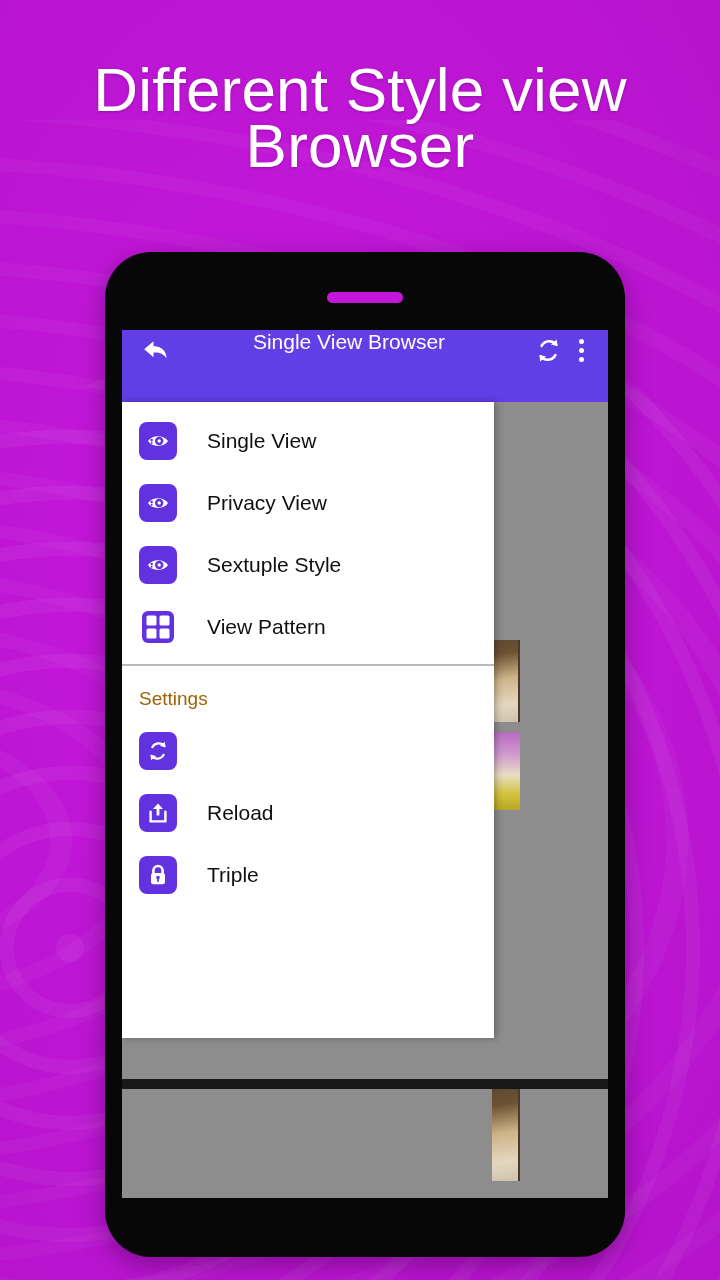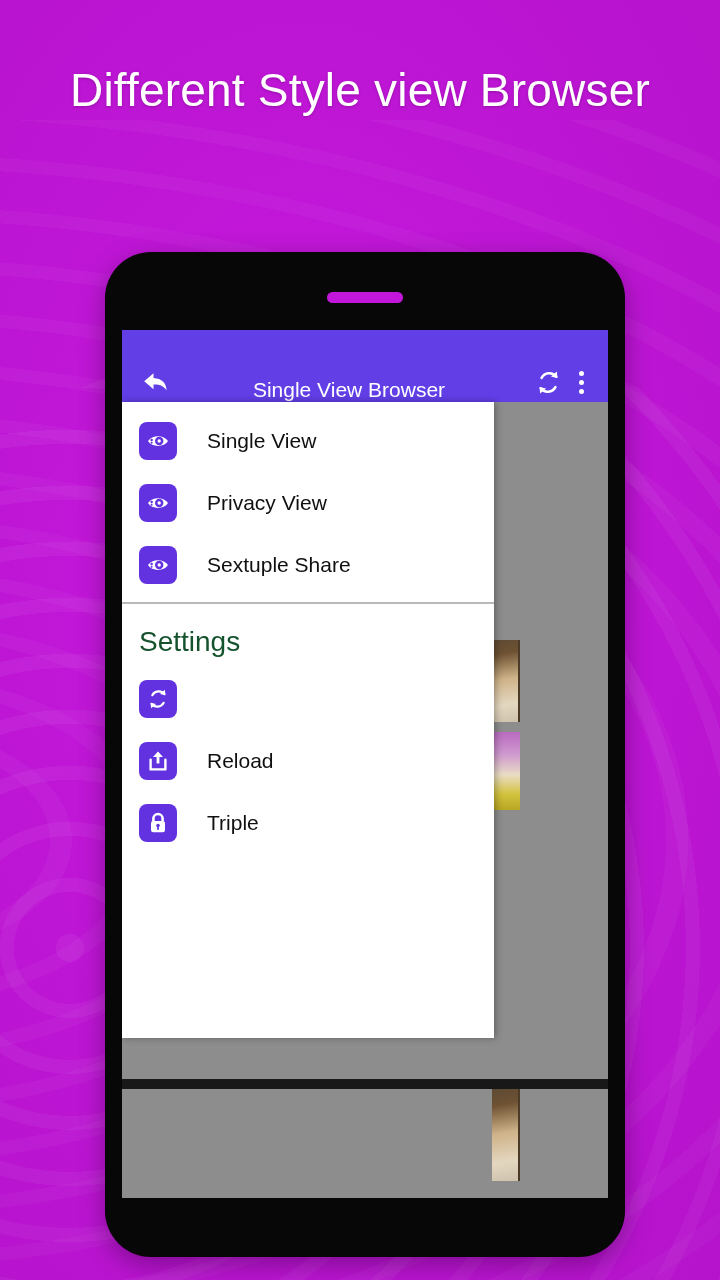--- a/index.html
+++ b/index.html
@@ -46,21 +46,21 @@
       rgba(176,14,196,0.10) 48%,
       rgba(150,8,170,0.28) 100%);
   }
   
   #promo-title {
     position: absolute;
     left: 0; top: 62px;
     width: 720px;
     text-align: center;
     color: #ffffff;
-    font-size: 46px;
+    font-size: 62px;
     line-height: 56px;
     letter-spacing: 0.2px;
     text-shadow: 0 1px 3px rgba(70,0,80,0.35);
   }
   
   #phone {
     position: absolute;
     left: 105px; top: 252px;
     width: 520px; height: 1005px;
     background: #070707;
@@ -83,21 +83,21 @@
     background: #8d8d8d;
     overflow: hidden;
   }
   
   #toolbar {
     position: absolute;
     left: 0; top: 0;
     width: 486px; height: 72px;
     background: #613ee6;
     display: flex;
-    align-items: flex-end;
+    align-items: flex-start;
     padding: 0 14px;
   }
   #toolbar .tb-title {
     flex: 1;
     text-align: center;
     color: #ffffff;
     font-size: 21px;
     margin-left: -6px;
   }
   .tb-btn {
@@ -182,22 +182,22 @@
     font-size: 21px;
     color: #101010;
     white-space: nowrap;
   }
   #drawer-divider {
     height: 2px;
     background: #b9b9b9;
     margin-top: 6px;
   }
   #settings-header {
-    font-size: 28px;
-    color: #14532d;
+    font-size: 19px;
+    color: #a16207;
     padding: 22px 0 10px 17px;
   }
 </style>
 </head>
 <body>
 
 <div id="promo">
   <div class="bg-swirl"></div>
   <div class="bg-swirl2"></div>
   <div class="bg-vign"></div>
@@ -281,23 +281,35 @@
           <div class="menu-item">
             <span class="menu-icon">
               <svg width="26" height="26" viewBox="0 0 26 26">
                 <path d="M3 13 C7 6.5 19 6.5 23 13 C19 19.5 7 19.5 3 13 Z" fill="#ffffff"></path>
                 <circle cx="14.2" cy="13" r="4.2" fill="#6232e0"></circle>
                 <circle cx="14.2" cy="13" r="1.7" fill="#ffffff"></circle>
                 <circle cx="6.6" cy="12.0" r="1.25" fill="#6232e0"></circle>
                 <circle cx="6.6" cy="14.8" r="1.0" fill="#6232e0"></circle>
               </svg>
             </span>
-            <span class="menu-label">Sextuple Share</span>
-          </div>
-
+            <span class="menu-label">Sextuple Style</span>
+          </div>
+
+          <div class="menu-item">
+            <span class="menu-icon plain">
+              <svg width="36" height="36" viewBox="0 0 36 36">
+                <rect x="2" y="2" width="32" height="32" rx="6" fill="#6232e0"></rect>
+                <rect x="6.5" y="6.5" width="10" height="10" rx="1.6" fill="#ffffff"></rect>
+                <rect x="19.5" y="6.5" width="10" height="10" rx="1.6" fill="#ffffff"></rect>
+                <rect x="6.5" y="19.5" width="10" height="10" rx="1.6" fill="#ffffff"></rect>
+                <rect x="19.5" y="19.5" width="10" height="10" rx="1.6" fill="#ffffff"></rect>
+              </svg>
+            </span>
+            <span class="menu-label">View Pattern</span>
+          </div>
 
         </div>
 
         <div id="drawer-divider"></div>
 
         <div id="settings-header">Settings</div>
 
         <div class="menu-list" style="padding-top:0">
 
           <div class="menu-item">

